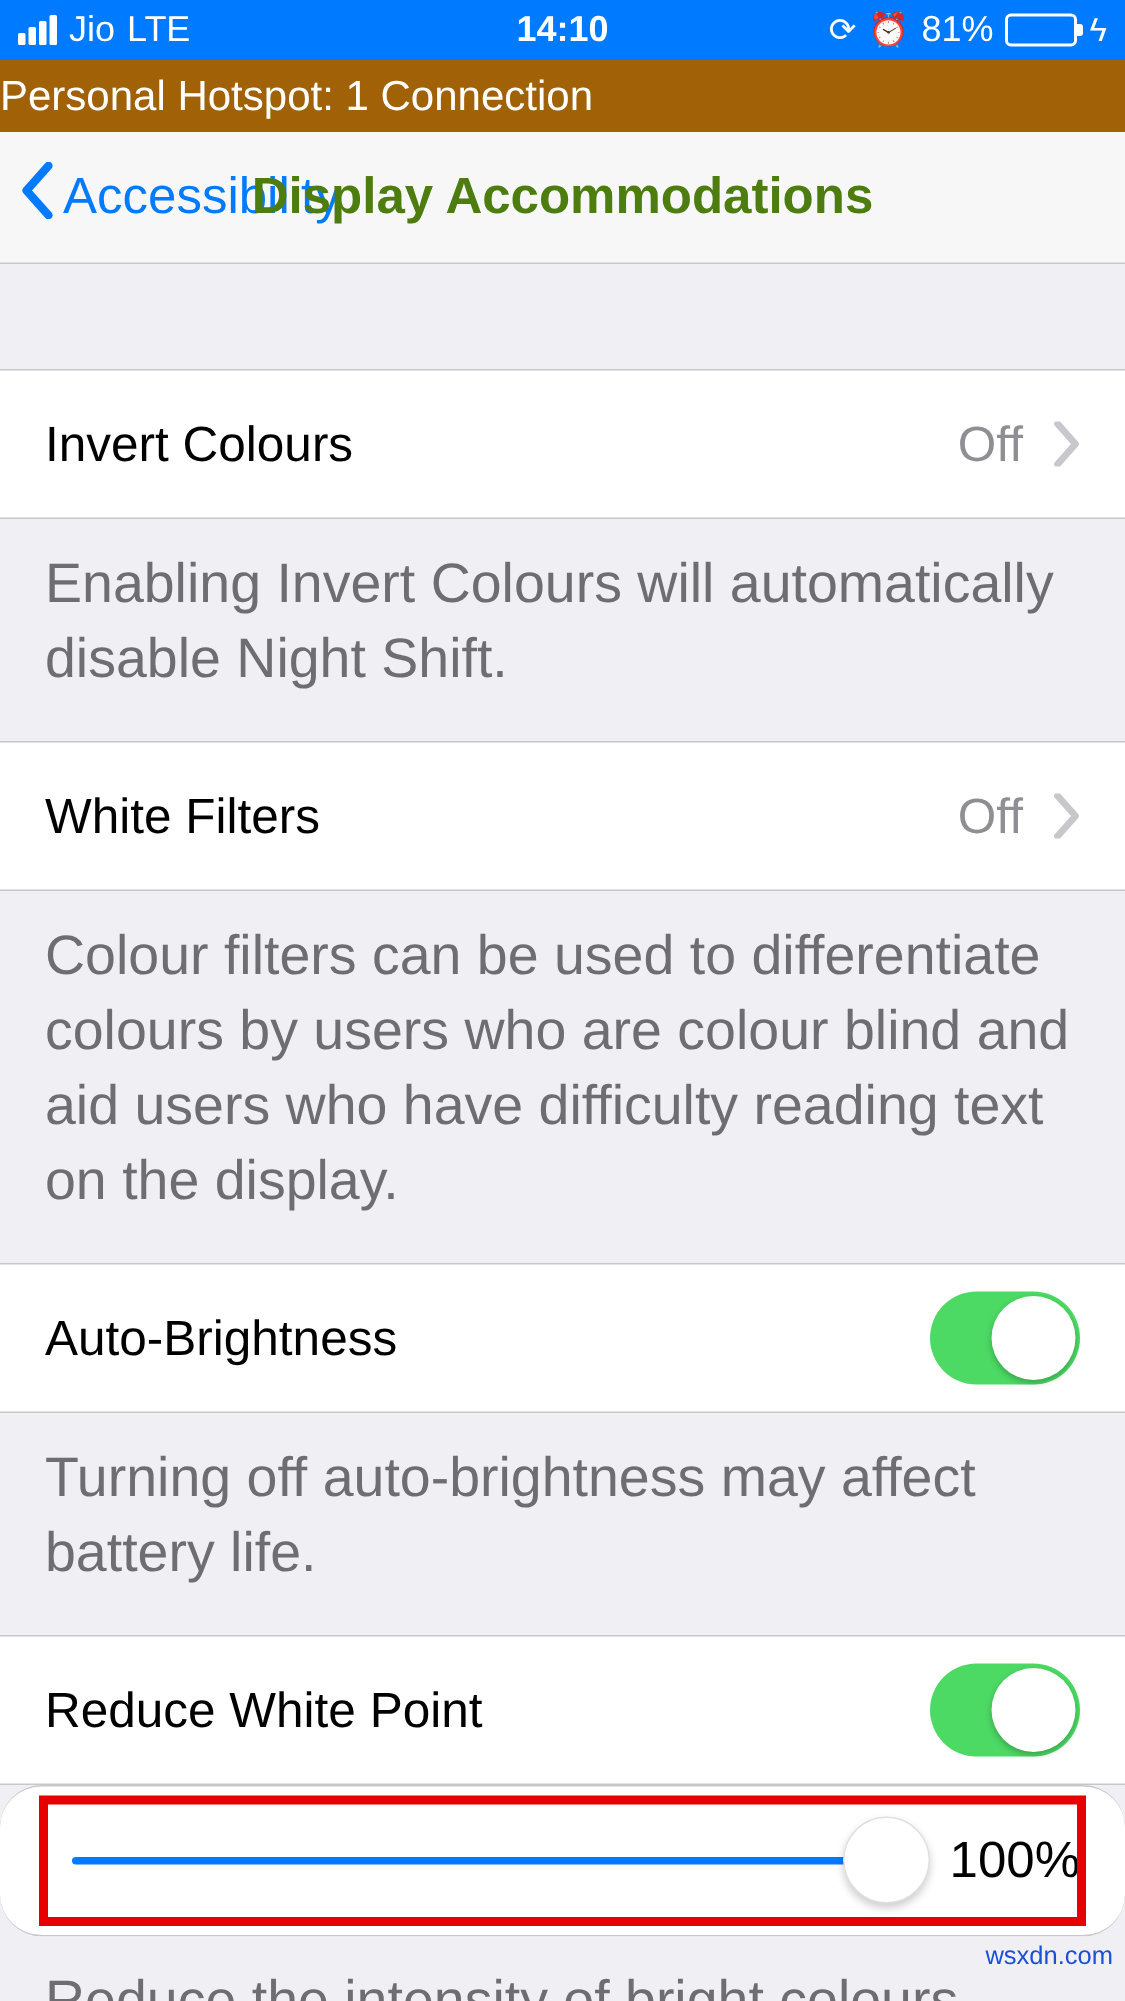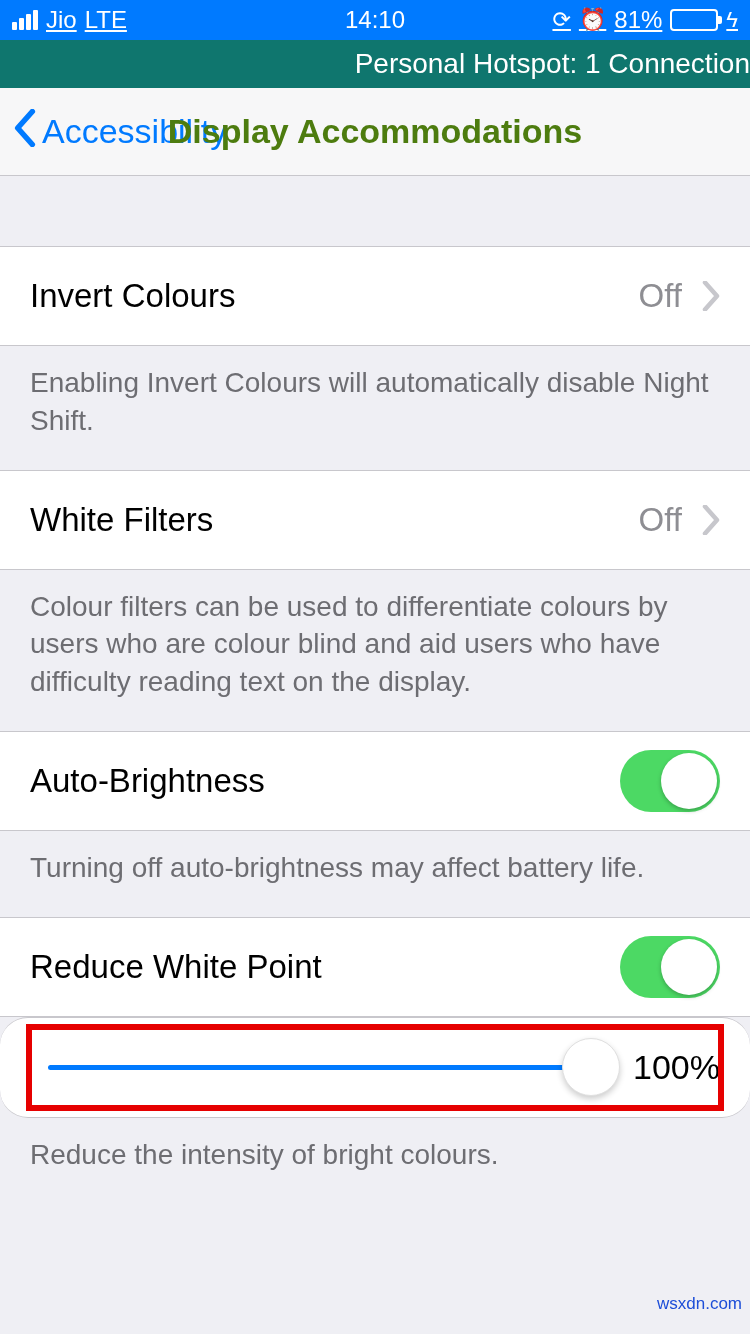--- a/index.html
+++ b/index.html
@@ -25,27 +25,26 @@
       align-items: center;
       justify-content: space-between;
       padding: 0 12px;
       font-size: 24px;
       font-weight: 400;
     }
     .status-left, .status-right {
       display: flex;
       align-items: center;
       gap: 8px;
-      text-decoration: underline;
     }
     .status-center {
       position: absolute;
       left: 50%;
       transform: translateX(-50%);
-      font-weight: 400;
+      font-weight: 700;
     }
     .signal-icon { display: inline-flex; align-items: flex-end; gap: 2px; }
     .signal-bar { width: 5px; background: #fff; border-radius: 1px; }
     .signal-bar:nth-child(1) { height: 8px; }
     .signal-bar:nth-child(2) { height: 12px; }
     .signal-bar:nth-child(3) { height: 16px; }
     .signal-bar:nth-child(4) { height: 20px; }
     .battery-icon {
       width: 48px; height: 22px; border: 2px solid #fff; border-radius: 4px;
       position: relative; display: inline-block;
@@ -54,25 +53,25 @@
       content: ''; position: absolute; right: -6px; top: 5px; width: 4px; height: 8px;
       background: #fff; border-radius: 0 2px 2px 0;
     }
     .battery-fill { background: #fff; height: 100%; width: 81%; border-radius: 1px; }
     .alarm-icon, .lock-icon, .charge-icon {
       font-size: 22px; line-height: 1;
     }
     
     .hotspot-bar {
       height: 48px;
-      background: #0f766e;
+      background: #a16207;
       color: #fff;
       display: flex;
       align-items: center;
-      justify-content: flex-end;
+      justify-content: flex-start;
       font-size: 28px;
     }
     
     .nav-bar {
       height: 88px;
       background: #f7f7f8;
       border-bottom: 1px solid #c8c7cc;
       display: flex;
       align-items: center;
       position: relative;
@@ -114,21 +113,21 @@
       gap: 20px;
     }
     .cell-label { flex: 1; }
     .cell-value { color: #8e8e93; font-size: 33px; }
     .chevron {
       color: #c7c7cc;
     }
     .chevron svg { display: block; }
     .footer {
       padding: 18px 30px 30px 30px;
-      font-size: 28px;
+      font-size: 37px;
       color: #6d6d72;
       line-height: 1.35;
     }
     
     .toggle {
       width: 100px; height: 62px; border-radius: 32px; background: #4cd964;
       position: relative; flex-shrink: 0;
     }
     .toggle-knob {
       width: 56px; height: 56px; border-radius: 50%; background: #fff;

